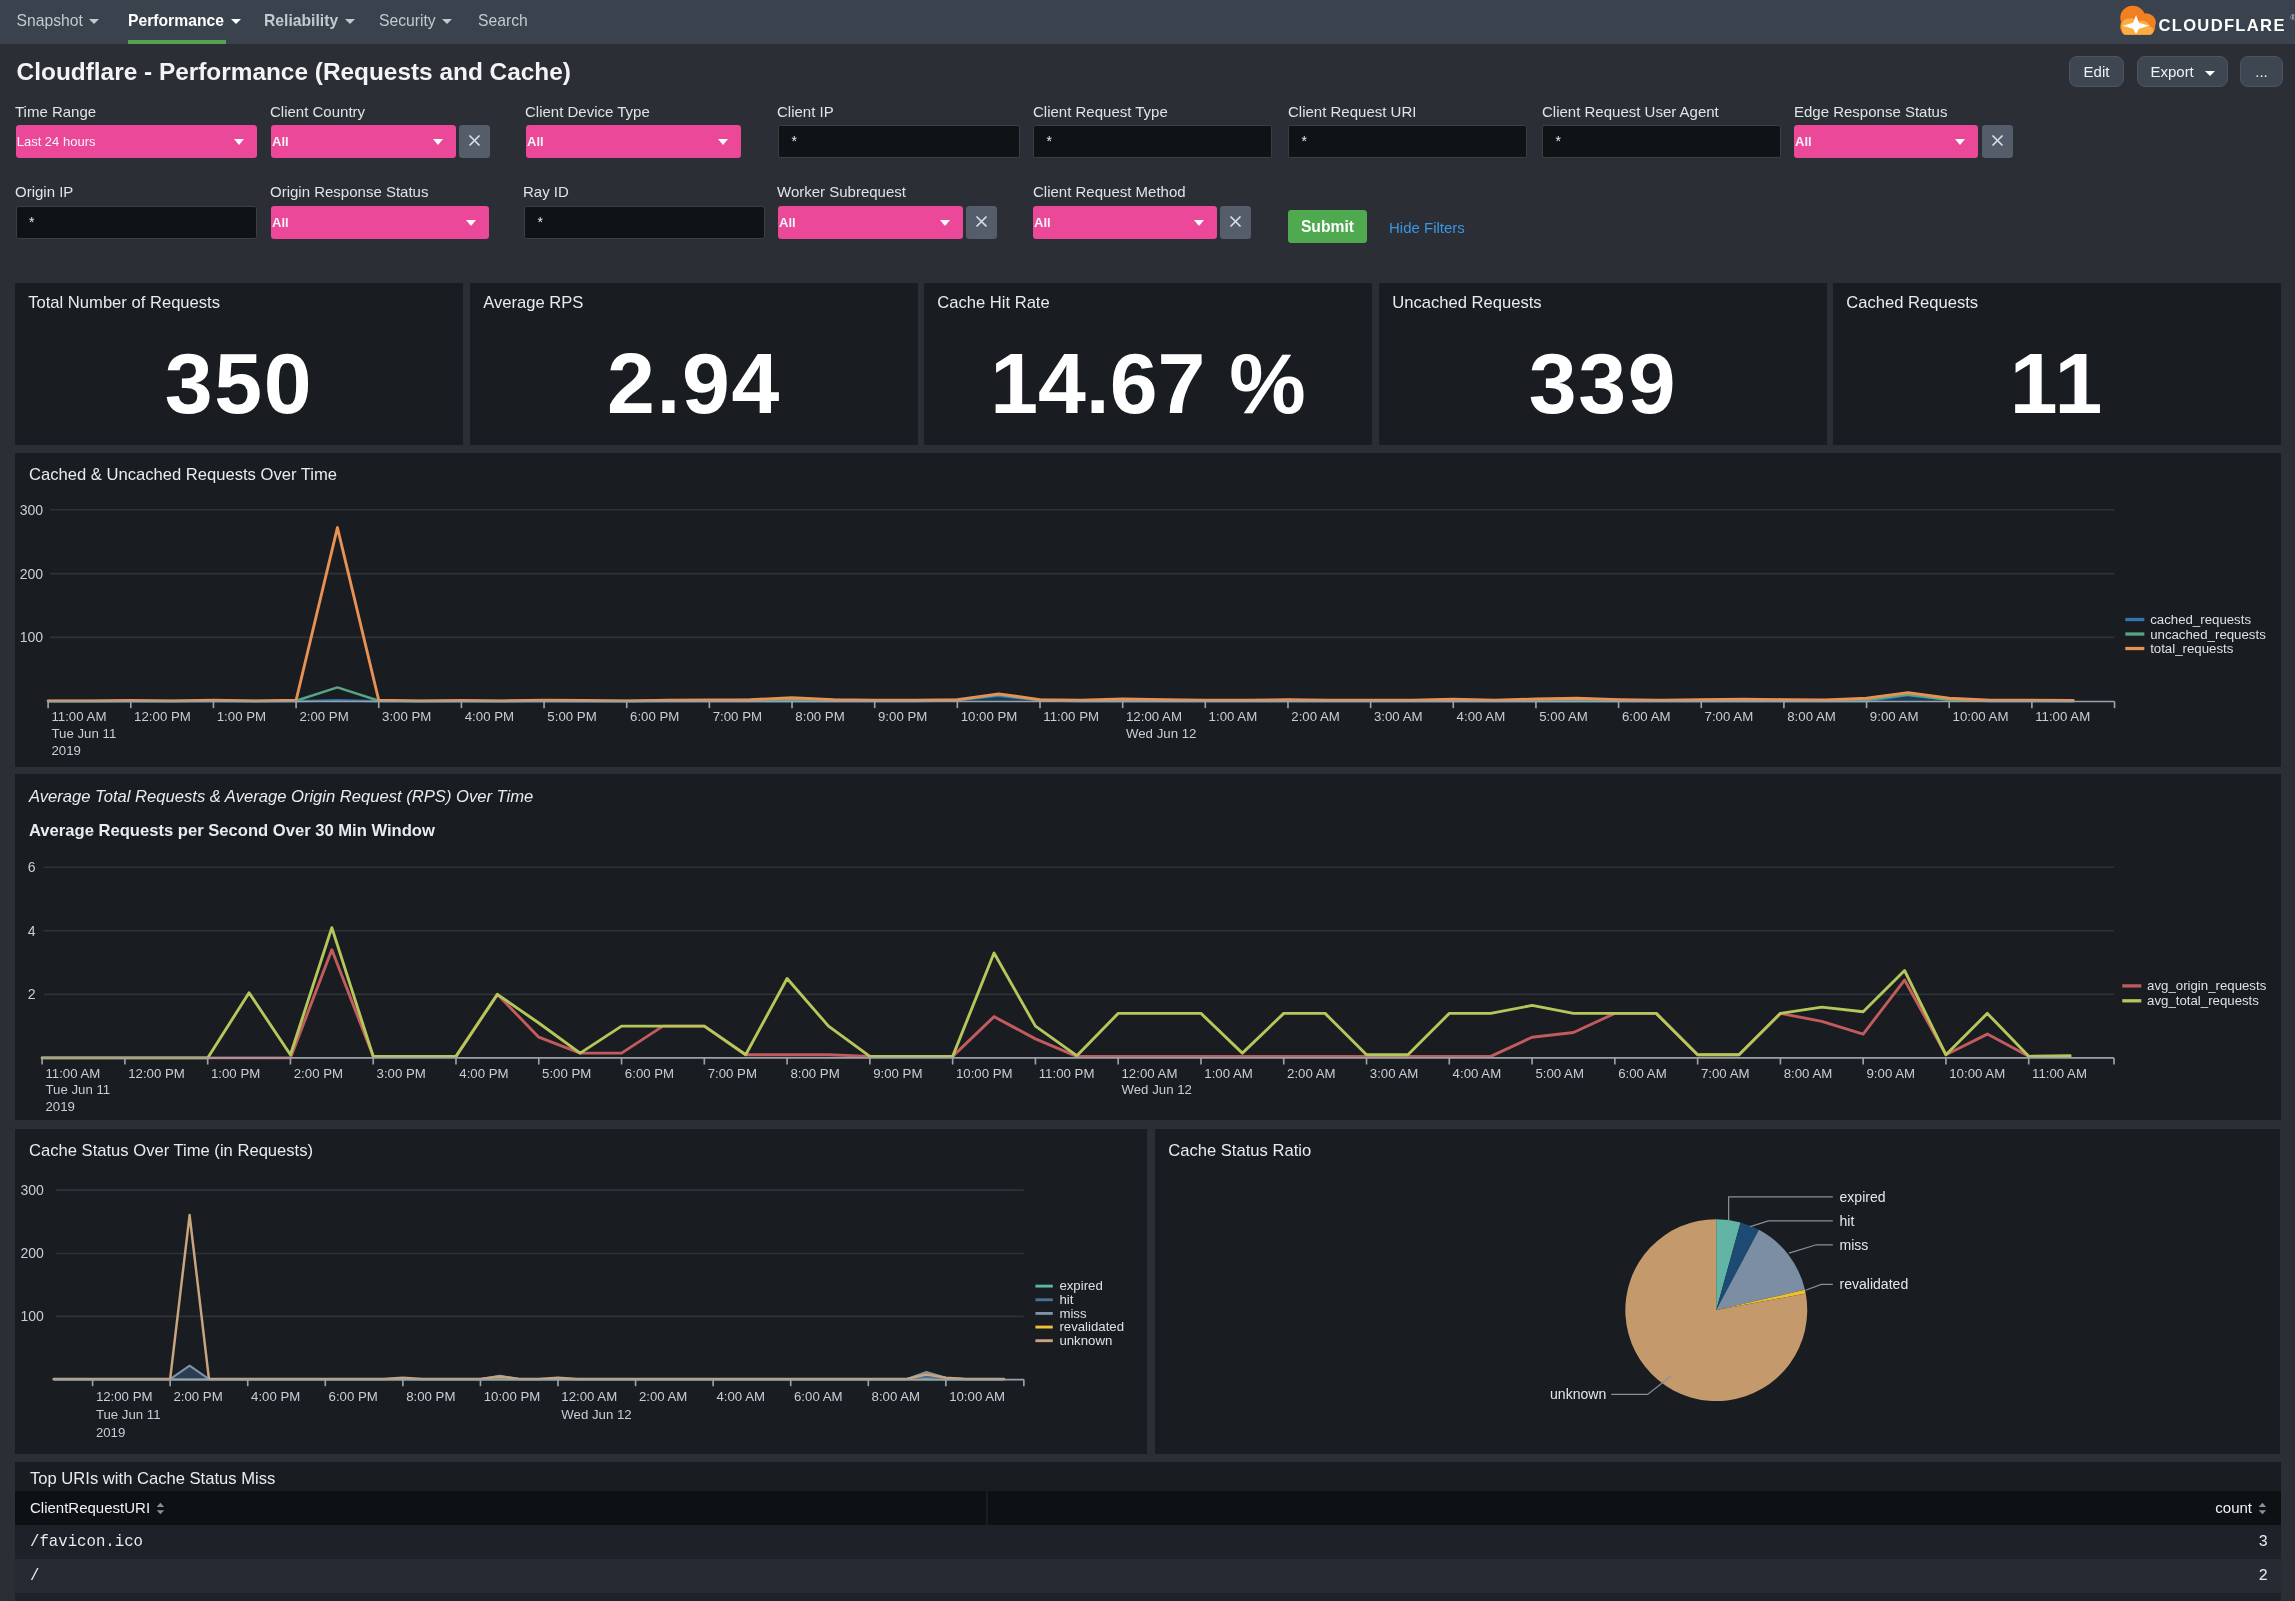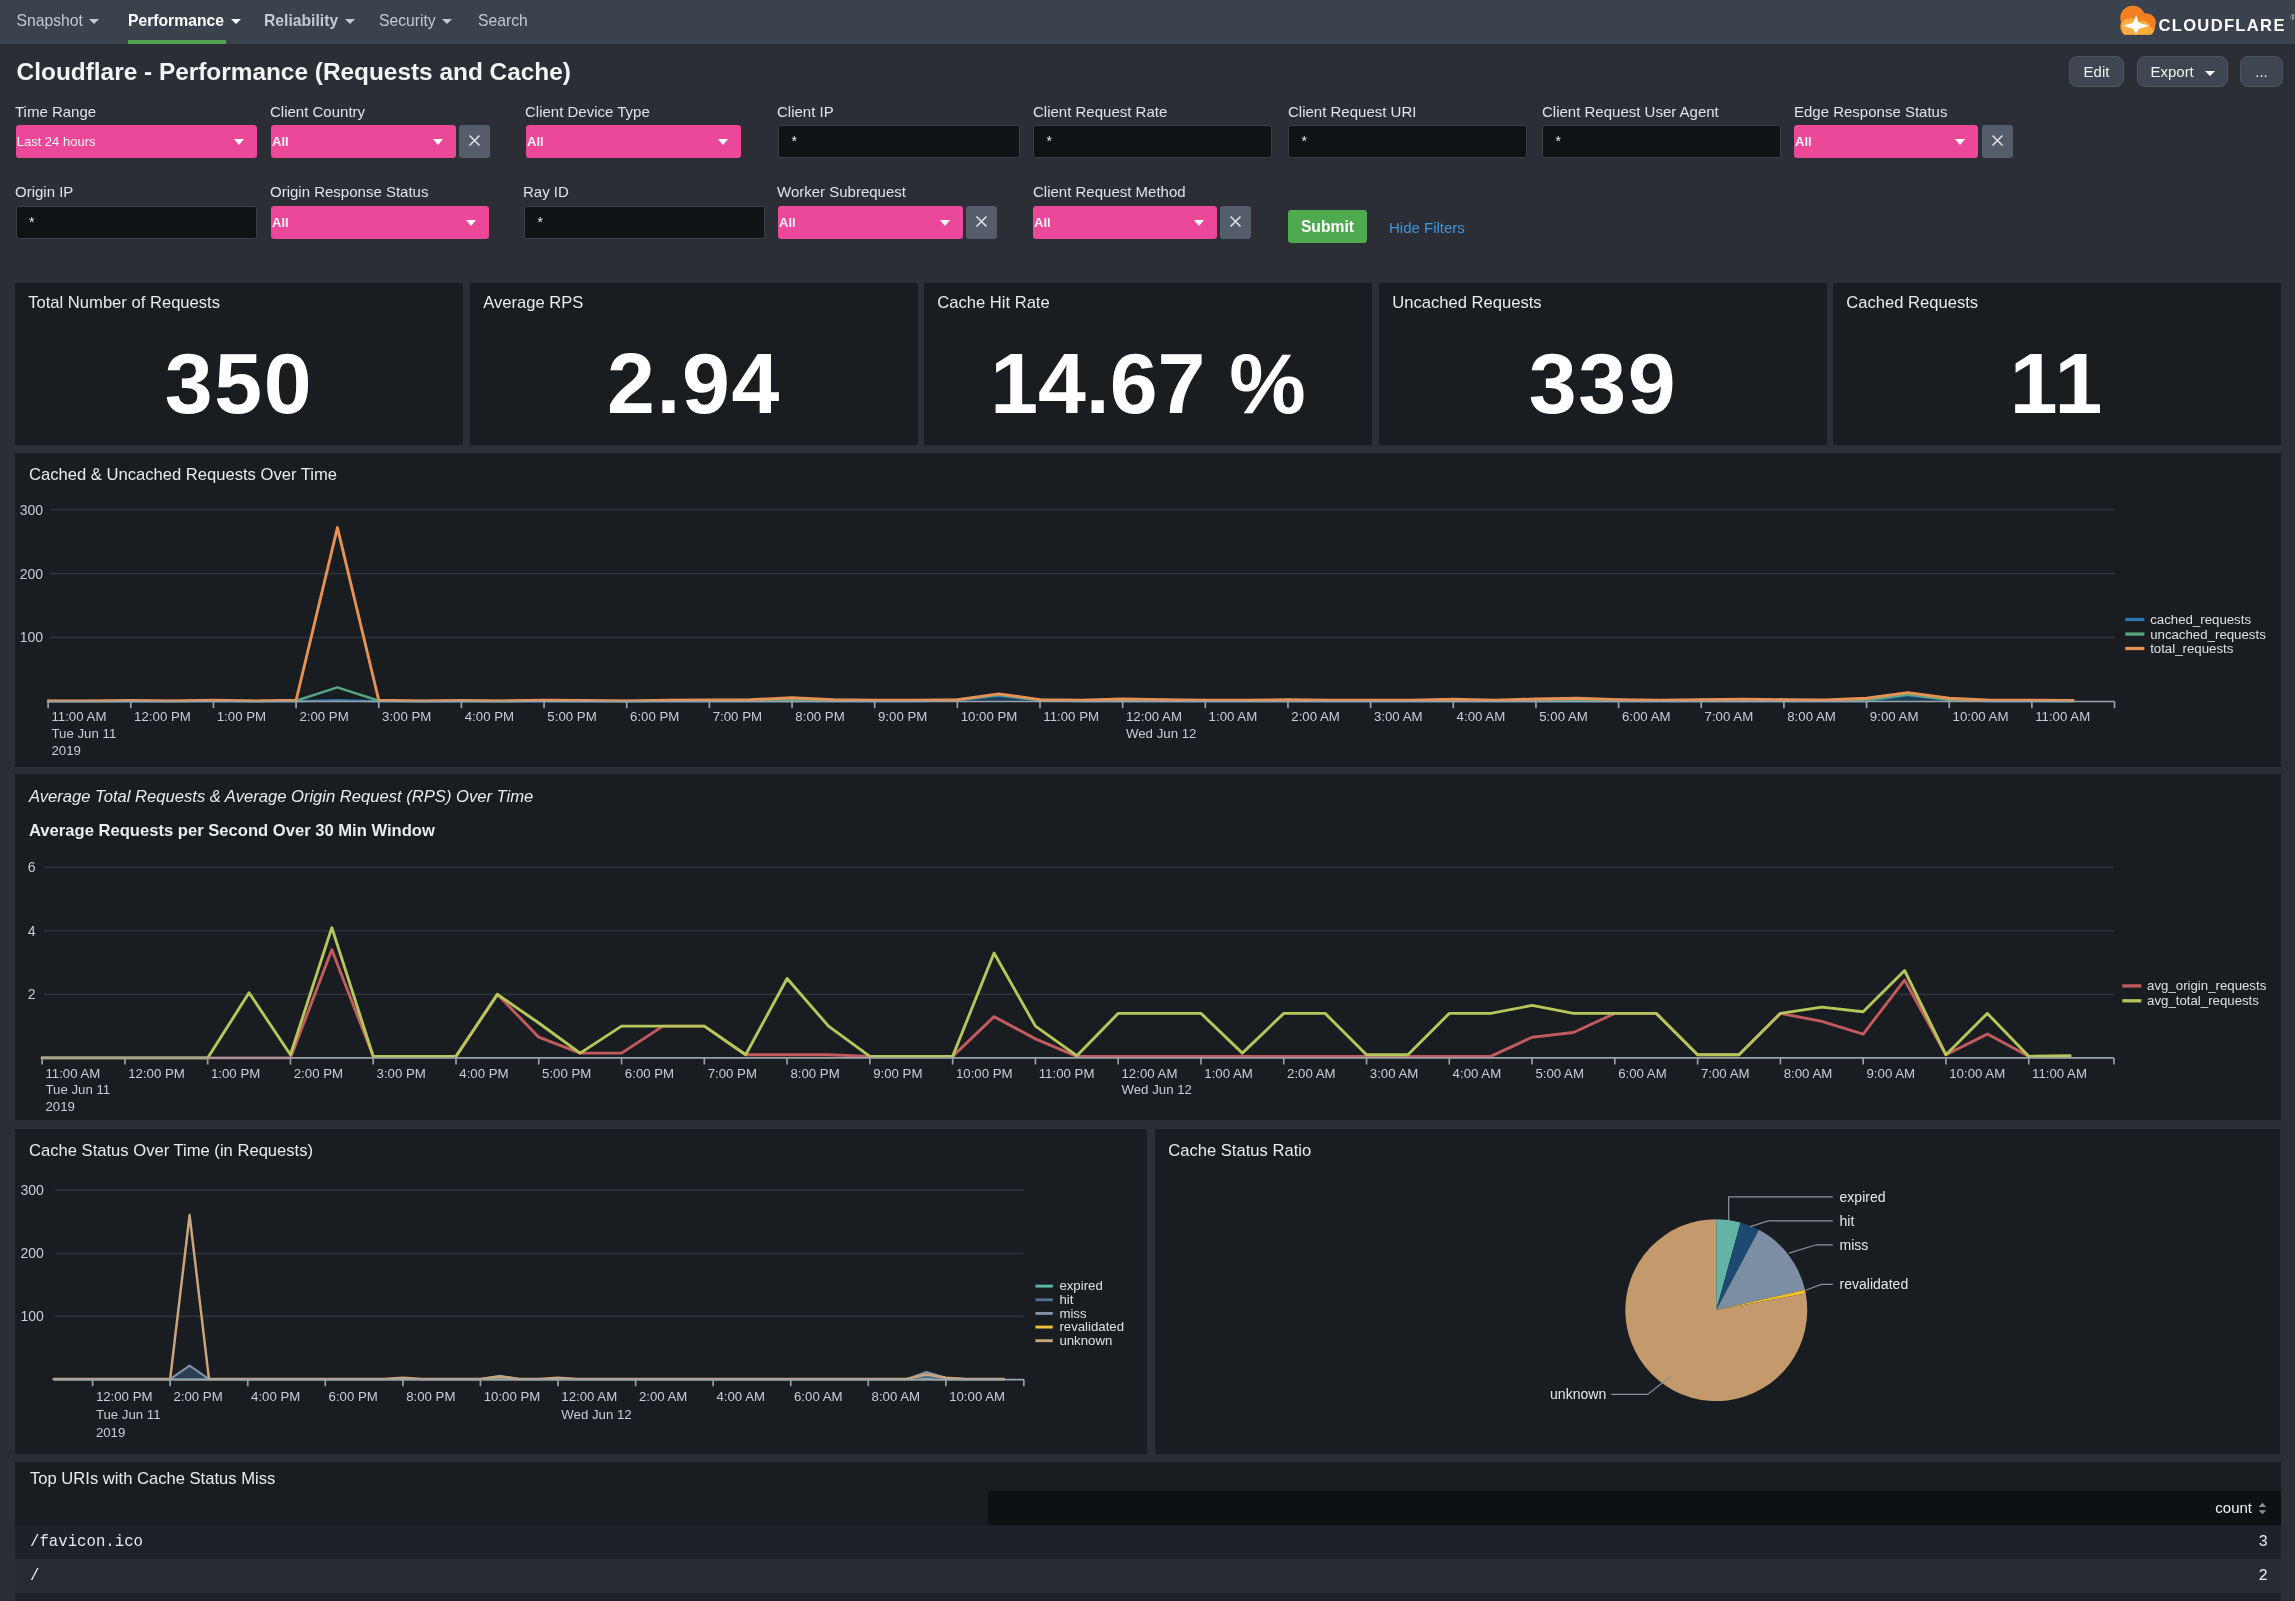--- a/index.html
+++ b/index.html
@@ -63,21 +63,21 @@
 <div class="sel" style="left:15.7px;top:125px;width:241px;"><span>Last 24 hours</span><span class="scaret"></span></div>
 <div class="flab" style="left:270px;top:103px;">Client Country</div>
 <div class="sel b" style="left:271px;top:125px;width:185px;"><span>All</span><span class="scaret"></span></div>
 <div class="xbtn" style="left:459px;top:125px;"><svg width="15" height="15" viewBox="0 0 18 18">
       <path d="M3 3 L15 15 M15 3 L3 15" stroke="#dde1e6" stroke-width="2"></path>
     </svg></div>
 <div class="flab" style="left:525px;top:103px;">Client Device Type</div>
 <div class="sel b" style="left:526px;top:125px;width:215px;"><span>All</span><span class="scaret"></span></div>
 <div class="flab" style="left:777px;top:103px;">Client IP</div>
 <div class="tin" style="left:778px;top:125px;width:242px;">*</div>
-<div class="flab" style="left:1033px;top:103px;">Client Request Rate</div>
+<div class="flab" style="left:1033px;top:103px;">Client Request Type</div>
 <div class="tin" style="left:1033px;top:125px;width:239px;">*</div>
 <div class="flab" style="left:1288px;top:103px;">Client Request URI</div>
 <div class="tin" style="left:1288px;top:125px;width:239px;">*</div>
 <div class="flab" style="left:1542px;top:103px;">Client Request User Agent</div>
 <div class="tin" style="left:1542px;top:125px;width:239px;">*</div>
 <div class="flab" style="left:1794px;top:103px;">Edge Response Status</div>
 <div class="sel b" style="left:1794px;top:125px;width:184px;"><span>All</span><span class="scaret"></span></div>
 <div class="xbtn" style="left:1982px;top:125px;"><svg width="15" height="15" viewBox="0 0 18 18">
       <path d="M3 3 L15 15 M15 3 L3 15" stroke="#dde1e6" stroke-width="2"></path>
     </svg></div>
@@ -346,20 +346,24 @@
 <text x="2222.0" y="1509.0" font-family="Liberation Sans, sans-serif" font-size="17" fill="#e4e7ea" text-anchor="start" font-weight="normal">miss</text>
 <polyline points="2181.0,1558.0 2200.0,1551.0 2214.0,1551.0" fill="none" stroke="#8a9096" stroke-width="1.5"></polyline>
 <text x="2222.0" y="1557.0" font-family="Liberation Sans, sans-serif" font-size="17" fill="#e4e7ea" text-anchor="start" font-weight="normal">revalidated</text>
 <polyline points="2018.0,1662.0 1990.0,1684.0 1946.0,1684.0" fill="none" stroke="#8a9096" stroke-width="1.5"></polyline>
 <text x="1940.0" y="1690.0" font-family="Liberation Sans, sans-serif" font-size="17" fill="#e4e7ea" text-anchor="end" font-weight="normal">unknown</text>
 </svg>
   </div>
 
 <div class="panel" style="left:15px;top:1462px;width:2266px;height:140px;">
 <div class="ptitle" style="left:15px;top:6.6px;">Top URIs with Cache Status Miss</div>
+<div class="abs" style="left:0;top:29px;width:971px;height:34px;background:#0e1114;color:#f0f2f4;font-size:15px;line-height:34px;padding-left:15px;">ClientRequestURI<svg width="10.8" height="13.2" viewBox="0 0 13 16" style="vertical-align:-1.7px;margin-left:5px">
+        <path d="M6.5 1 L11 6 L2 6 Z" fill="#8b9197"></path>
+        <path d="M6.5 15 L2 10 L11 10 Z" fill="#8b9197"></path>
+      </svg></div>
 <div class="abs" style="left:973px;top:29px;width:1293px;height:34px;background:#0e1114;color:#f0f2f4;font-size:15px;line-height:34px;text-align:right;padding-right:13.2px;">count<svg width="10.8" height="13.2" viewBox="0 0 13 16" style="vertical-align:-1.7px;margin-left:5px">
         <path d="M6.5 1 L11 6 L2 6 Z" fill="#8b9197"></path>
         <path d="M6.5 15 L2 10 L11 10 Z" fill="#8b9197"></path>
       </svg></div>
 <div class="abs mono" style="left:0;top:63px;width:2266px;height:34px;background:#1e2127;color:#e8ebee;font-size:15.7px;line-height:34px;padding:0 13.2px 0 15px;">/favicon.ico<span style="float:right">3</span></div>
 <div class="abs mono" style="left:0;top:97px;width:2266px;height:34px;background:#262a32;color:#e8ebee;font-size:15.7px;line-height:34px;padding:0 13.2px 0 15px;">/<span style="float:right">2</span></div>
 <div class="abs" style="left:0;top:131px;width:2266px;height:9px;background:#1e2127;"></div>
 </div>
 
 

